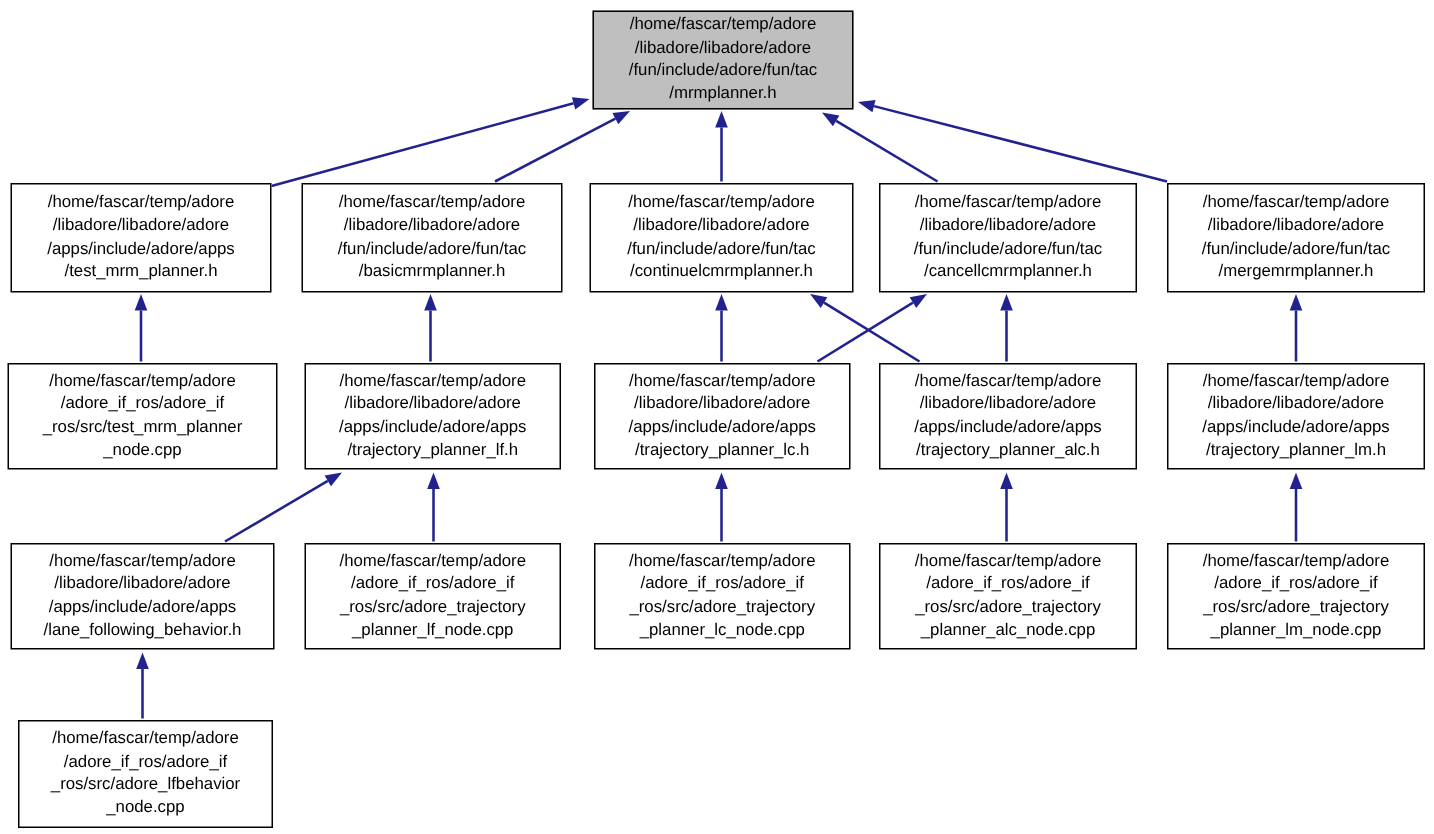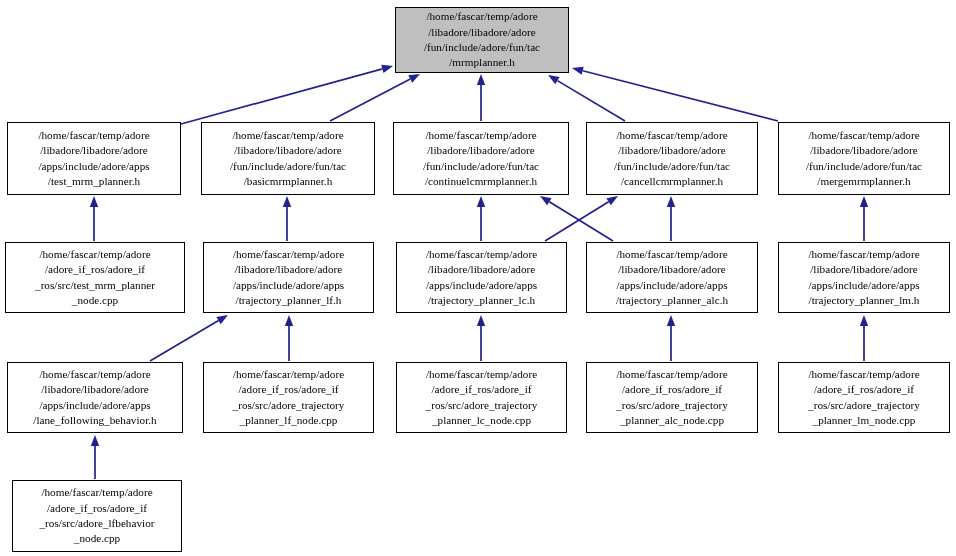--- a/index.html
+++ b/index.html
@@ -6,21 +6,21 @@
     margin: 0;
     padding: 0;
     background: #ffffff;
   }
   #canvas {
     position: relative;
     width: 956px;
     height: 556px;
     background: #ffffff;
     overflow: hidden;
-    font-family: Liberation Serif, serif;
+    font-family: Liberation Sans, sans-serif;
   }
   #edge-layer {
     position: absolute;
     left: 0;
     top: 0;
     width: 956px;
     height: 556px;
     pointer-events: none;
   }
   .node {

